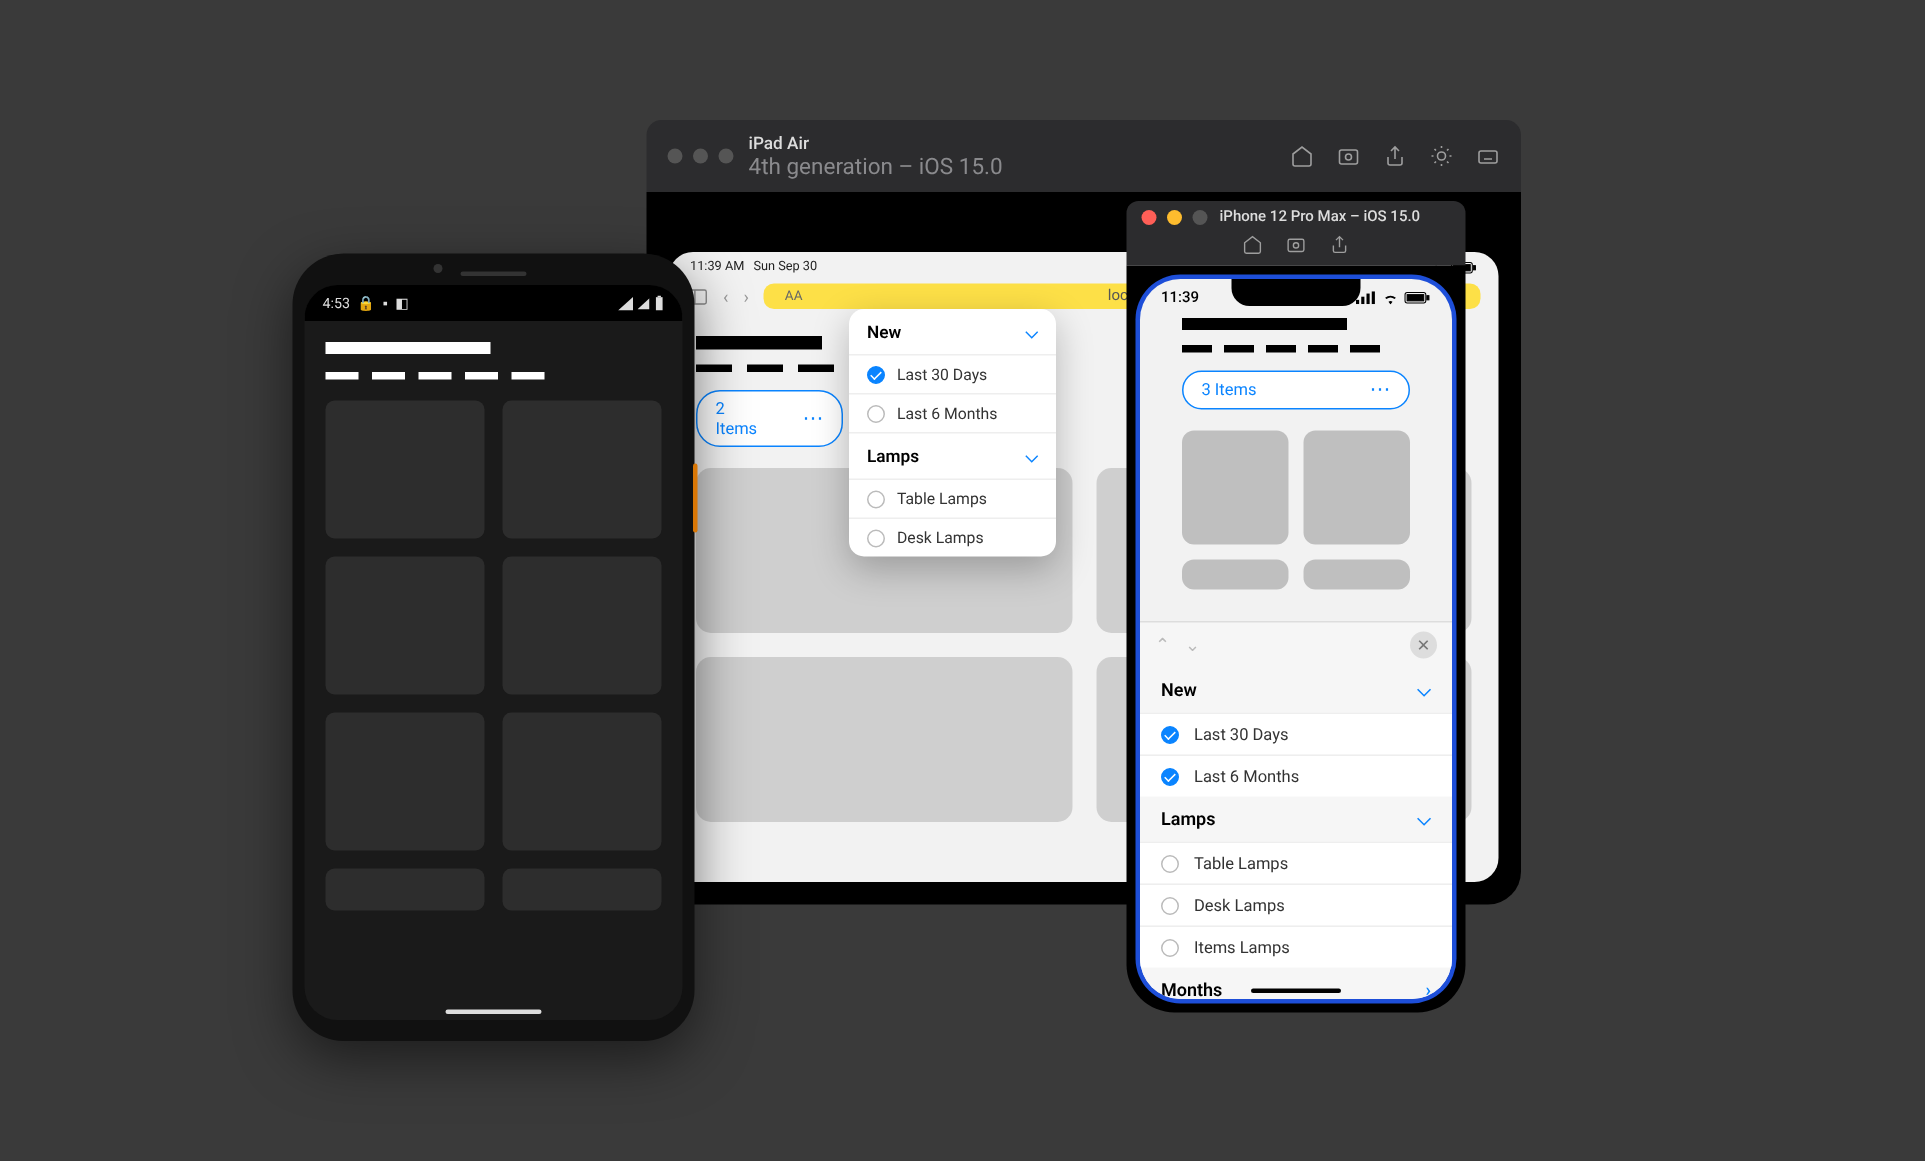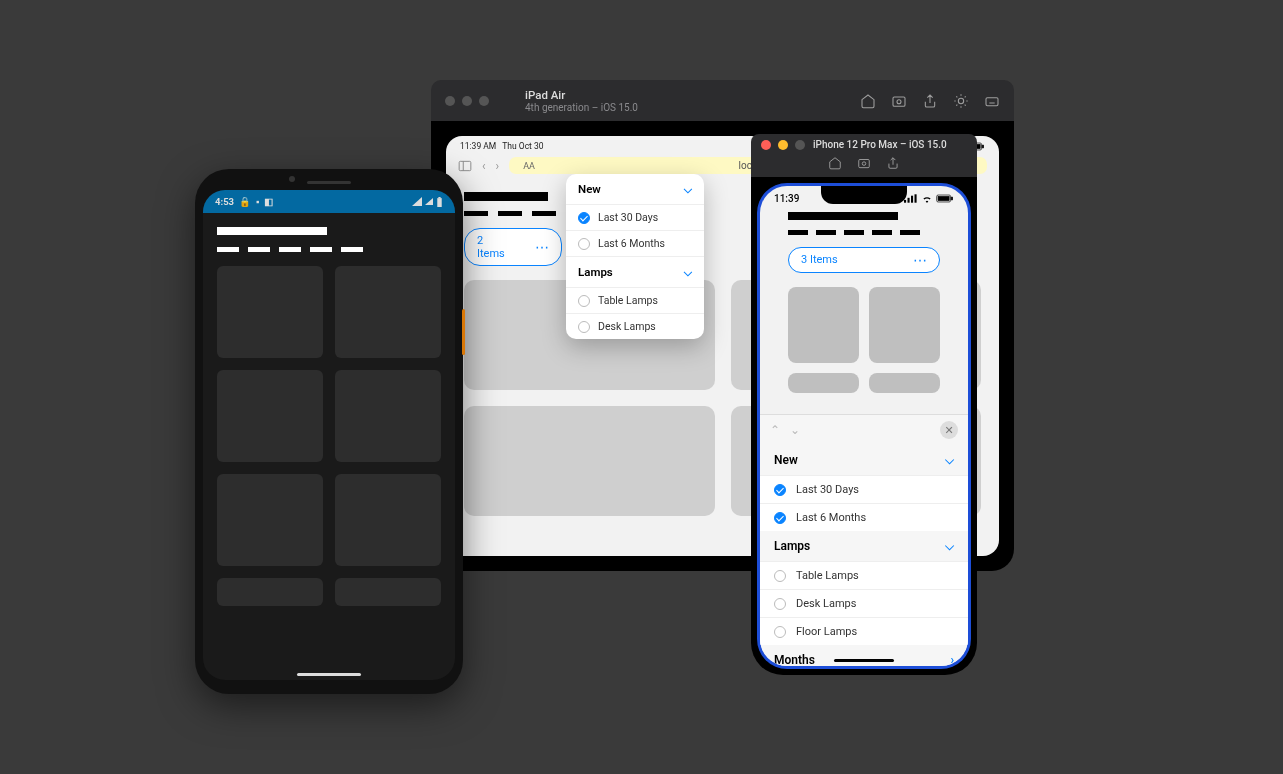--- a/index.html
+++ b/index.html
@@ -1,37 +1,37 @@
 <!DOCTYPE html>
 <html><head>
 <meta charset="utf-8">
 <style>
 * { margin: 0; padding: 0; box-sizing: border-box; font-family: -apple-system, BlinkMacSystemFont, "Segoe UI", Roboto, sans-serif; }
 body { background: #3a3a3a; width: 1283px; height: 774px; position: relative; overflow: hidden; }
 
 
 .ipad-win { position: absolute; left: 431px; top: 80px; width: 583px; }
-.ipad-chrome { background: #2c2c2e; border-radius: 10px 10px 0 0; padding: 8px 14px; display: flex; align-items: center; gap: 28px; }
+.ipad-chrome { background: #2c2c2e; border-radius: 10px 10px 0 0; padding: 8px 14px; display: flex; align-items: center; gap: 2px; }
 .traffic { display: flex; gap: 7px; }
 .tlight { width: 10px; height: 10px; border-radius: 50%; background: #555; }
 .ipad-title-wrap { flex: 1; margin-left: 8px; }
 .ipad-title { color: #ddd; font-size: 11.5px; font-weight: 500; }
-.ipad-sub { color: #8a8a8d; font-size: 10px; }
+.ipad-sub { color: #8a8a8d; font-size: 15px; }
 .ipad-tools { display: flex; gap: 14px; align-items: center; }
 .tool-icon { width: 17px; height: 17px; color: #9e9e9e; display: flex; align-items: center; justify-content: center; }
 
 .ipad-body { background: #000; padding: 12px; border-radius: 0 0 22px 22px; }
 .ipad-bezel { background: #000; border-radius: 18px; padding: 3px; }
-.ipad-screen { background: #f2f2f2; border-radius: 16px; height: 420px; overflow: hidden; position: relative; }
+.ipad-screen { background: #f2f2f2; border-radius: 16px; height: 420px; overflow: hidden; position: relative; margin-top: 25px; }
 .ipad-status { display: flex; justify-content: space-between; padding: 5px 14px 2px; font-size: 8.5px; color: #222; }
 .ipad-status .left { display: flex; gap: 6px; }
 .ipad-status .right { display: flex; gap: 4px; align-items: center; }
 .ipad-safari { display: flex; align-items: center; gap: 10px; padding: 4px 12px 8px; }
 .safari-btn { color: #999; font-size: 12px; }
-.safari-url { flex: 1; background: #fef9c3; border-radius: 7px; padding: 3px 10px; display: flex; align-items: center; justify-content: center; gap: 6px; font-size: 10px; color: #555; }
+.safari-url { flex: 1; background: #fde047; border-radius: 7px; padding: 3px 10px; display: flex; align-items: center; justify-content: center; gap: 6px; font-size: 10px; color: #555; }
 .safari-aa { font-size: 9px; color: #666; margin-left: 4px; }
 
 .ipad-content { padding: 10px 18px; position: relative; }
 .skeleton-title { background: #000; height: 9px; width: 84px; margin-bottom: 10px; }
 .skeleton-row { display: flex; gap: 10px; margin-bottom: 12px; }
 .skeleton-chip { background: #000; height: 5px; width: 24px; }
 
 .filter-pill { border: 1px solid #0a84ff; border-radius: 16px; padding: 5px 12px; display: inline-flex; align-items: center; gap: 24px; font-size: 11px; color: #0a84ff; background: #fff; width: 98px; justify-content: space-between; }
 .pill-dots { font-size: 14px; line-height: 1; }
 
@@ -80,21 +80,21 @@
 .sheet-item:last-of-type { border-bottom: 1px solid #eee; }
 .home-indicator { position: absolute; bottom: 4px; left: 50%; transform: translateX(-50%); width: 60px; height: 3.5px; background: #000; border-radius: 2px; }
 
 
 .android-dev { position: absolute; left: 195px; top: 169px; width: 268px; }
 .android-bezel { background: #111; border-radius: 34px; padding: 12px 8px 14px; position: relative; box-shadow: 0 12px 36px rgba(0,0,0,0.5); }
 .android-side-btn { position: absolute; right: -2px; top: 140px; width: 3px; height: 46px; background: #d97706; border-radius: 2px; }
 .android-speaker { width: 44px; height: 3px; background: #333; border-radius: 2px; margin: 0 auto 6px; }
 .android-cam { position: absolute; top: 7px; left: 94px; width: 6px; height: 6px; border-radius: 50%; background: #333; }
 .android-screen { background: #1a1a1a; border-radius: 22px; height: 490px; overflow: hidden; position: relative; }
-.android-status { display: flex; justify-content: space-between; padding: 6px 12px; font-size: 9.5px; color: #ddd; background: #0369a1; font-weight: bold; }
+.android-status { display: flex; justify-content: space-between; padding: 6px 12px; font-size: 9.5px; color: #ddd; background: #000000; }
 .android-status .right { display: flex; gap: 3px; align-items: center; }
 .android-content { padding: 14px 14px; }
 .ask-title { background: #fff; height: 8px; width: 110px; margin-bottom: 12px; }
 .ask-chips { display: flex; gap: 9px; margin-bottom: 14px; }
 .ask-chip { background: #fff; height: 4.5px; width: 22px; }
 .android-select { background: #3a3a3a; border: 1px solid #555; border-radius: 3px; padding: 6px 10px; color: #eee; font-size: 12px; display: flex; justify-content: space-between; align-items: center; }
 .android-grid { display: grid; grid-template-columns: 1fr 1fr; gap: 12px; margin-top: 14px; }
 .android-card { background: #2d2d2d; border-radius: 6px; height: 92px; }
 .android-nav { position: absolute; bottom: 4px; left: 50%; transform: translateX(-50%); width: 64px; height: 3px; background: #ddd; border-radius: 2px; }
 
@@ -144,21 +144,21 @@
           </svg>
         </span>
     </div>
   </div>
   <div class="ipad-body">
     <div class="ipad-bezel">
       <div class="ipad-screen">
         <div class="ipad-status">
           <div class="left">
               <span>11:39 AM</span>
-              <span>Thu Oct 30</span>
+              <span>Sun Sep 30</span>
             </div>
           <div class="right">
             <span>
                 <svg width="11" height="9" viewBox="0 0 24 20" fill="#000">
                   <path d="M12 20l-3-4c2-1.5 4-1.5 6 0l-3 4zM4 10c5-4 11-4 16 0l-2 2c-4-3-8-3-12 0l-2-2z"></path>
                 </svg>
               </span>
             <span>
                 <svg width="18" height="9" viewBox="0 0 26 12" fill="none" stroke="#000">
                   <rect x="1" y="1" width="20" height="10" rx="2"></rect>
@@ -335,21 +335,21 @@
           <div class="sheet-item">
             <span class="fp-radio"></span>
             <span>Table Lamps</span>
           </div>
           <div class="sheet-item">
             <span class="fp-radio"></span>
             <span>Desk Lamps</span>
           </div>
           <div class="sheet-item">
             <span class="fp-radio"></span>
-            <span>Floor Lamps</span>
+            <span>Items Lamps</span>
           </div>
           <div class="sheet-group-hdr">
             <span>Months</span>
             <span class="sheet-chev-blue">›</span>
           </div>
 
         </div>
         <div class="home-indicator"></div>
       </div>
     </div>

